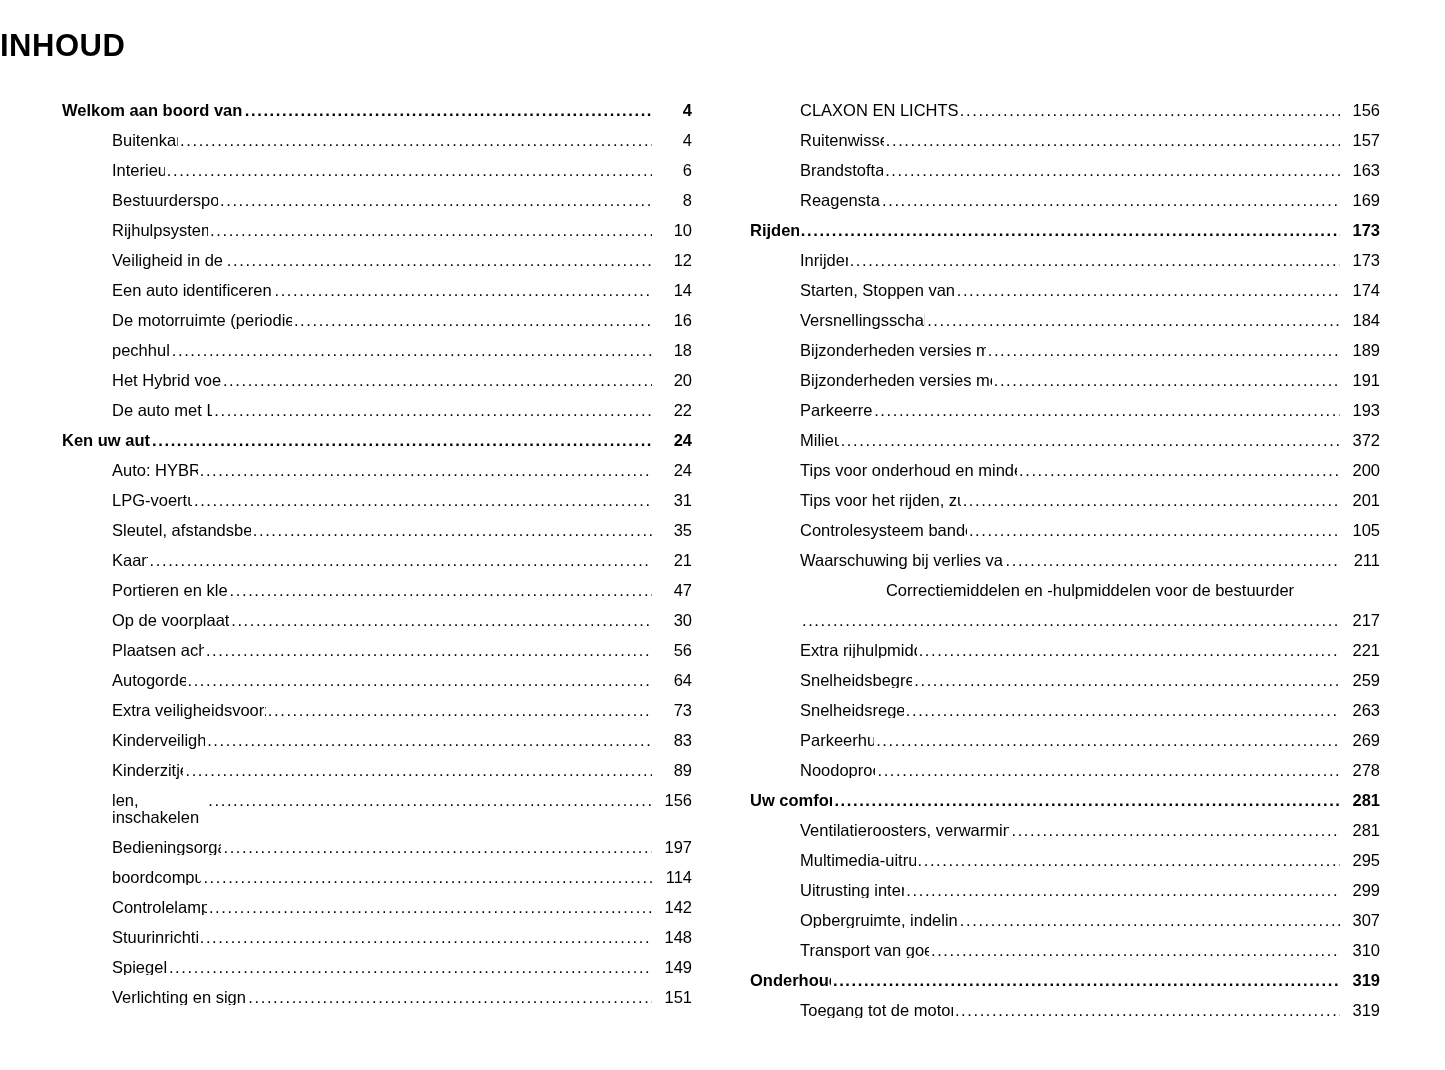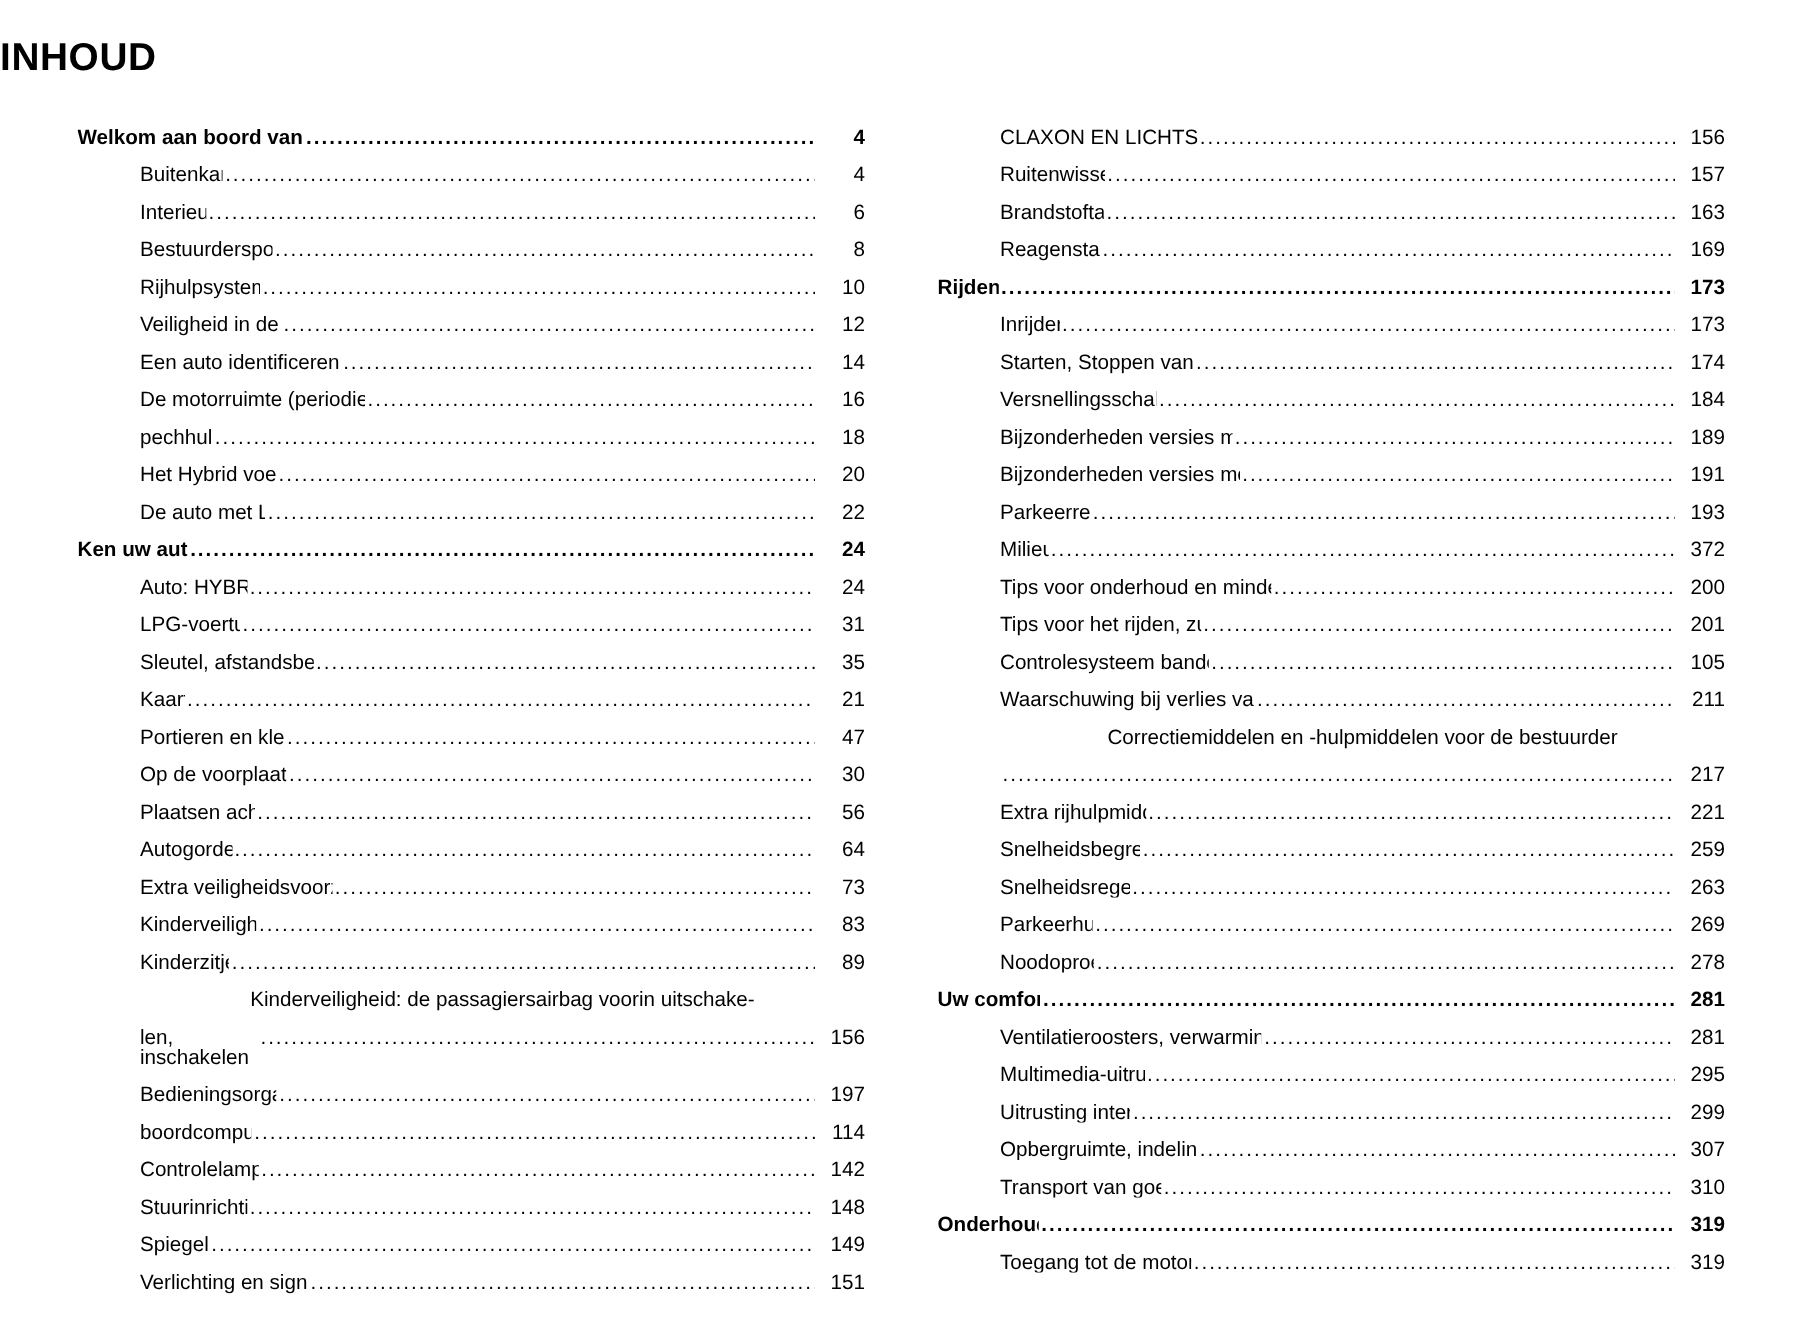--- a/index.html
+++ b/index.html
@@ -206,21 +206,20 @@
           <span class="toc-label">Kinderveiligheid</span>
           <span class="dots">..........................................................................................</span>
           <span class="toc-page">83</span>
         </div>
         <div class="toc-entry level-1">
           <span class="toc-label">Kinderzitjes</span>
           <span class="dots">..........................................................................................</span>
           <span class="toc-page">89</span>
         </div>
         <div class="toc-entry level-1 wrap">
-          <span class="line1">Kinderveiligheid: de passagiersairbag voorin uitschake-</span>
           <span class="line2">
             <span class="toc-label">len, inschakelen</span>
             <span class="dots">..........................................................................................</span>
             <span class="toc-page">156</span>
           </span>
         </div>
         <div class="toc-entry level-1">
           <span class="toc-label">Bedieningsorganen</span>
           <span class="dots">..........................................................................................</span>
           <span class="toc-page">197</span>

